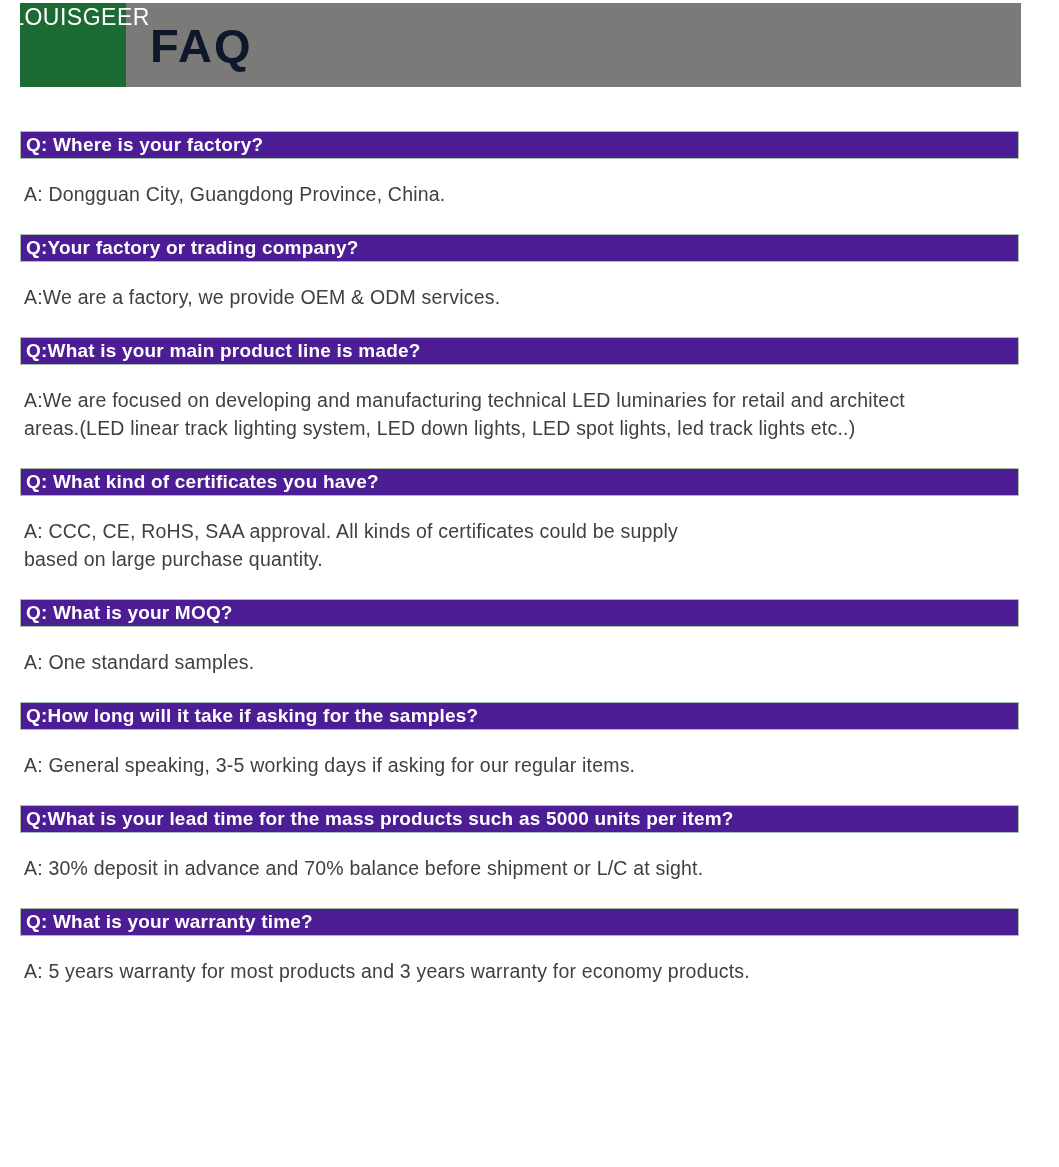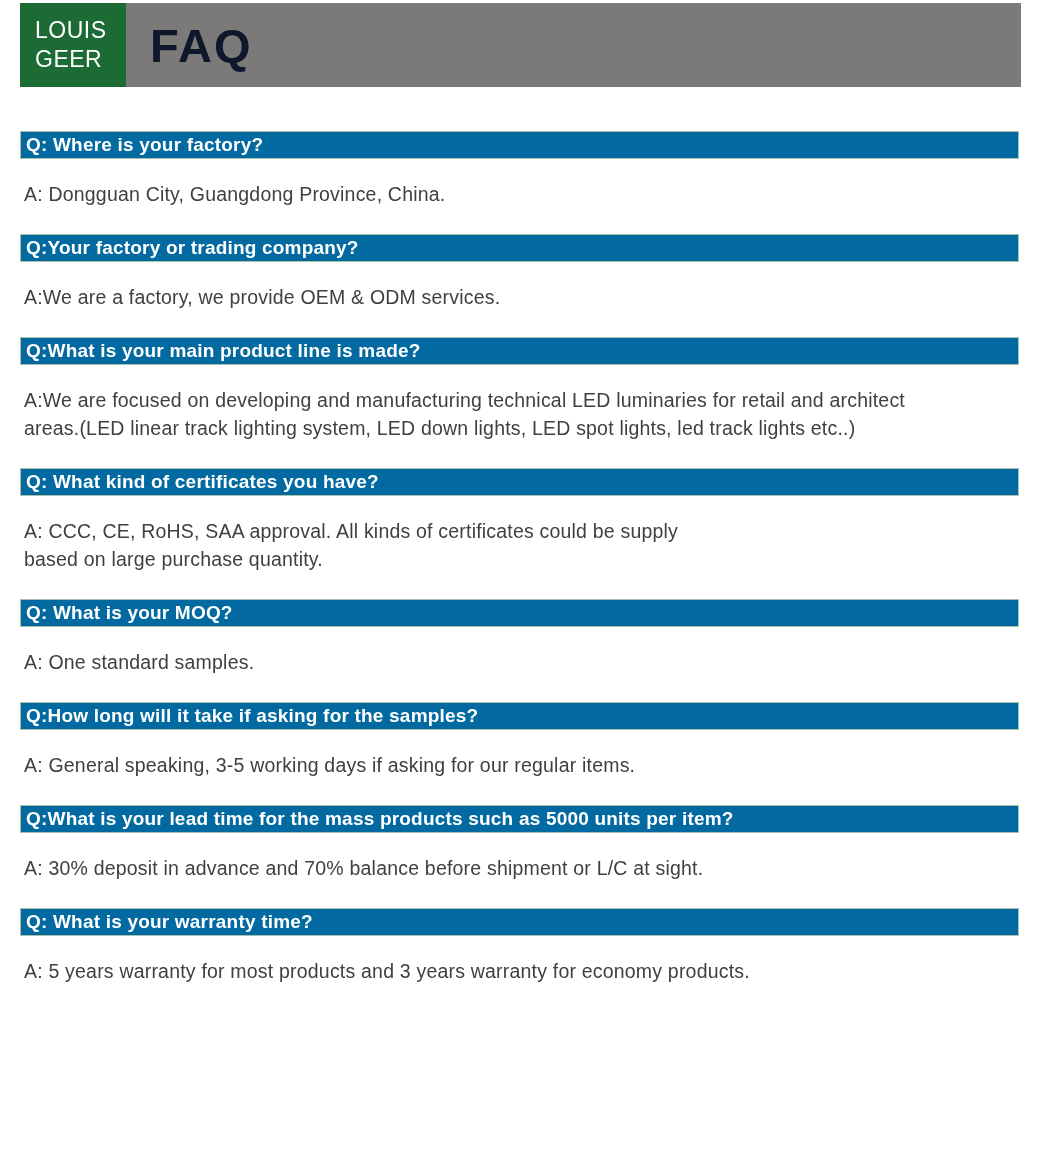--- a/index.html
+++ b/index.html
@@ -18,21 +18,21 @@
     background: #7c7a78;
     display: flex;
     align-items: stretch;
   }
   .logo-box {
     width: 106px;
     height: 84px;
     background: #1c6b35;
     color: #ffffff;
     display: flex;
-    flex-direction: column;
+    flex-direction: row;
     justify-content: center;
     padding-left: 15px;
     font-size: 23px;
     line-height: 29px;
     letter-spacing: 0.5px;
   }
   .header-title {
     color: #0f172a;
     font-size: 47px;
     font-weight: bold;
@@ -44,21 +44,21 @@
 
   
   .faq-list {
     margin-left: 20px;
     width: 999px;
   }
   .q-banner {
     margin-top: 26px;
     width: 999px;
     height: 28px;
-    background: #0369a1;
+    background: #4c1d95;
     border: 1px solid #a9c0ab;
     color: #ffffff;
     font-size: 19px;
     font-weight: bold;
     line-height: 26px;
     padding-left: 5px;
     letter-spacing: 0.2px;
   }
   .faq-item:first-child .q-banner { margin-top: 44px; }
   .q-answer {

